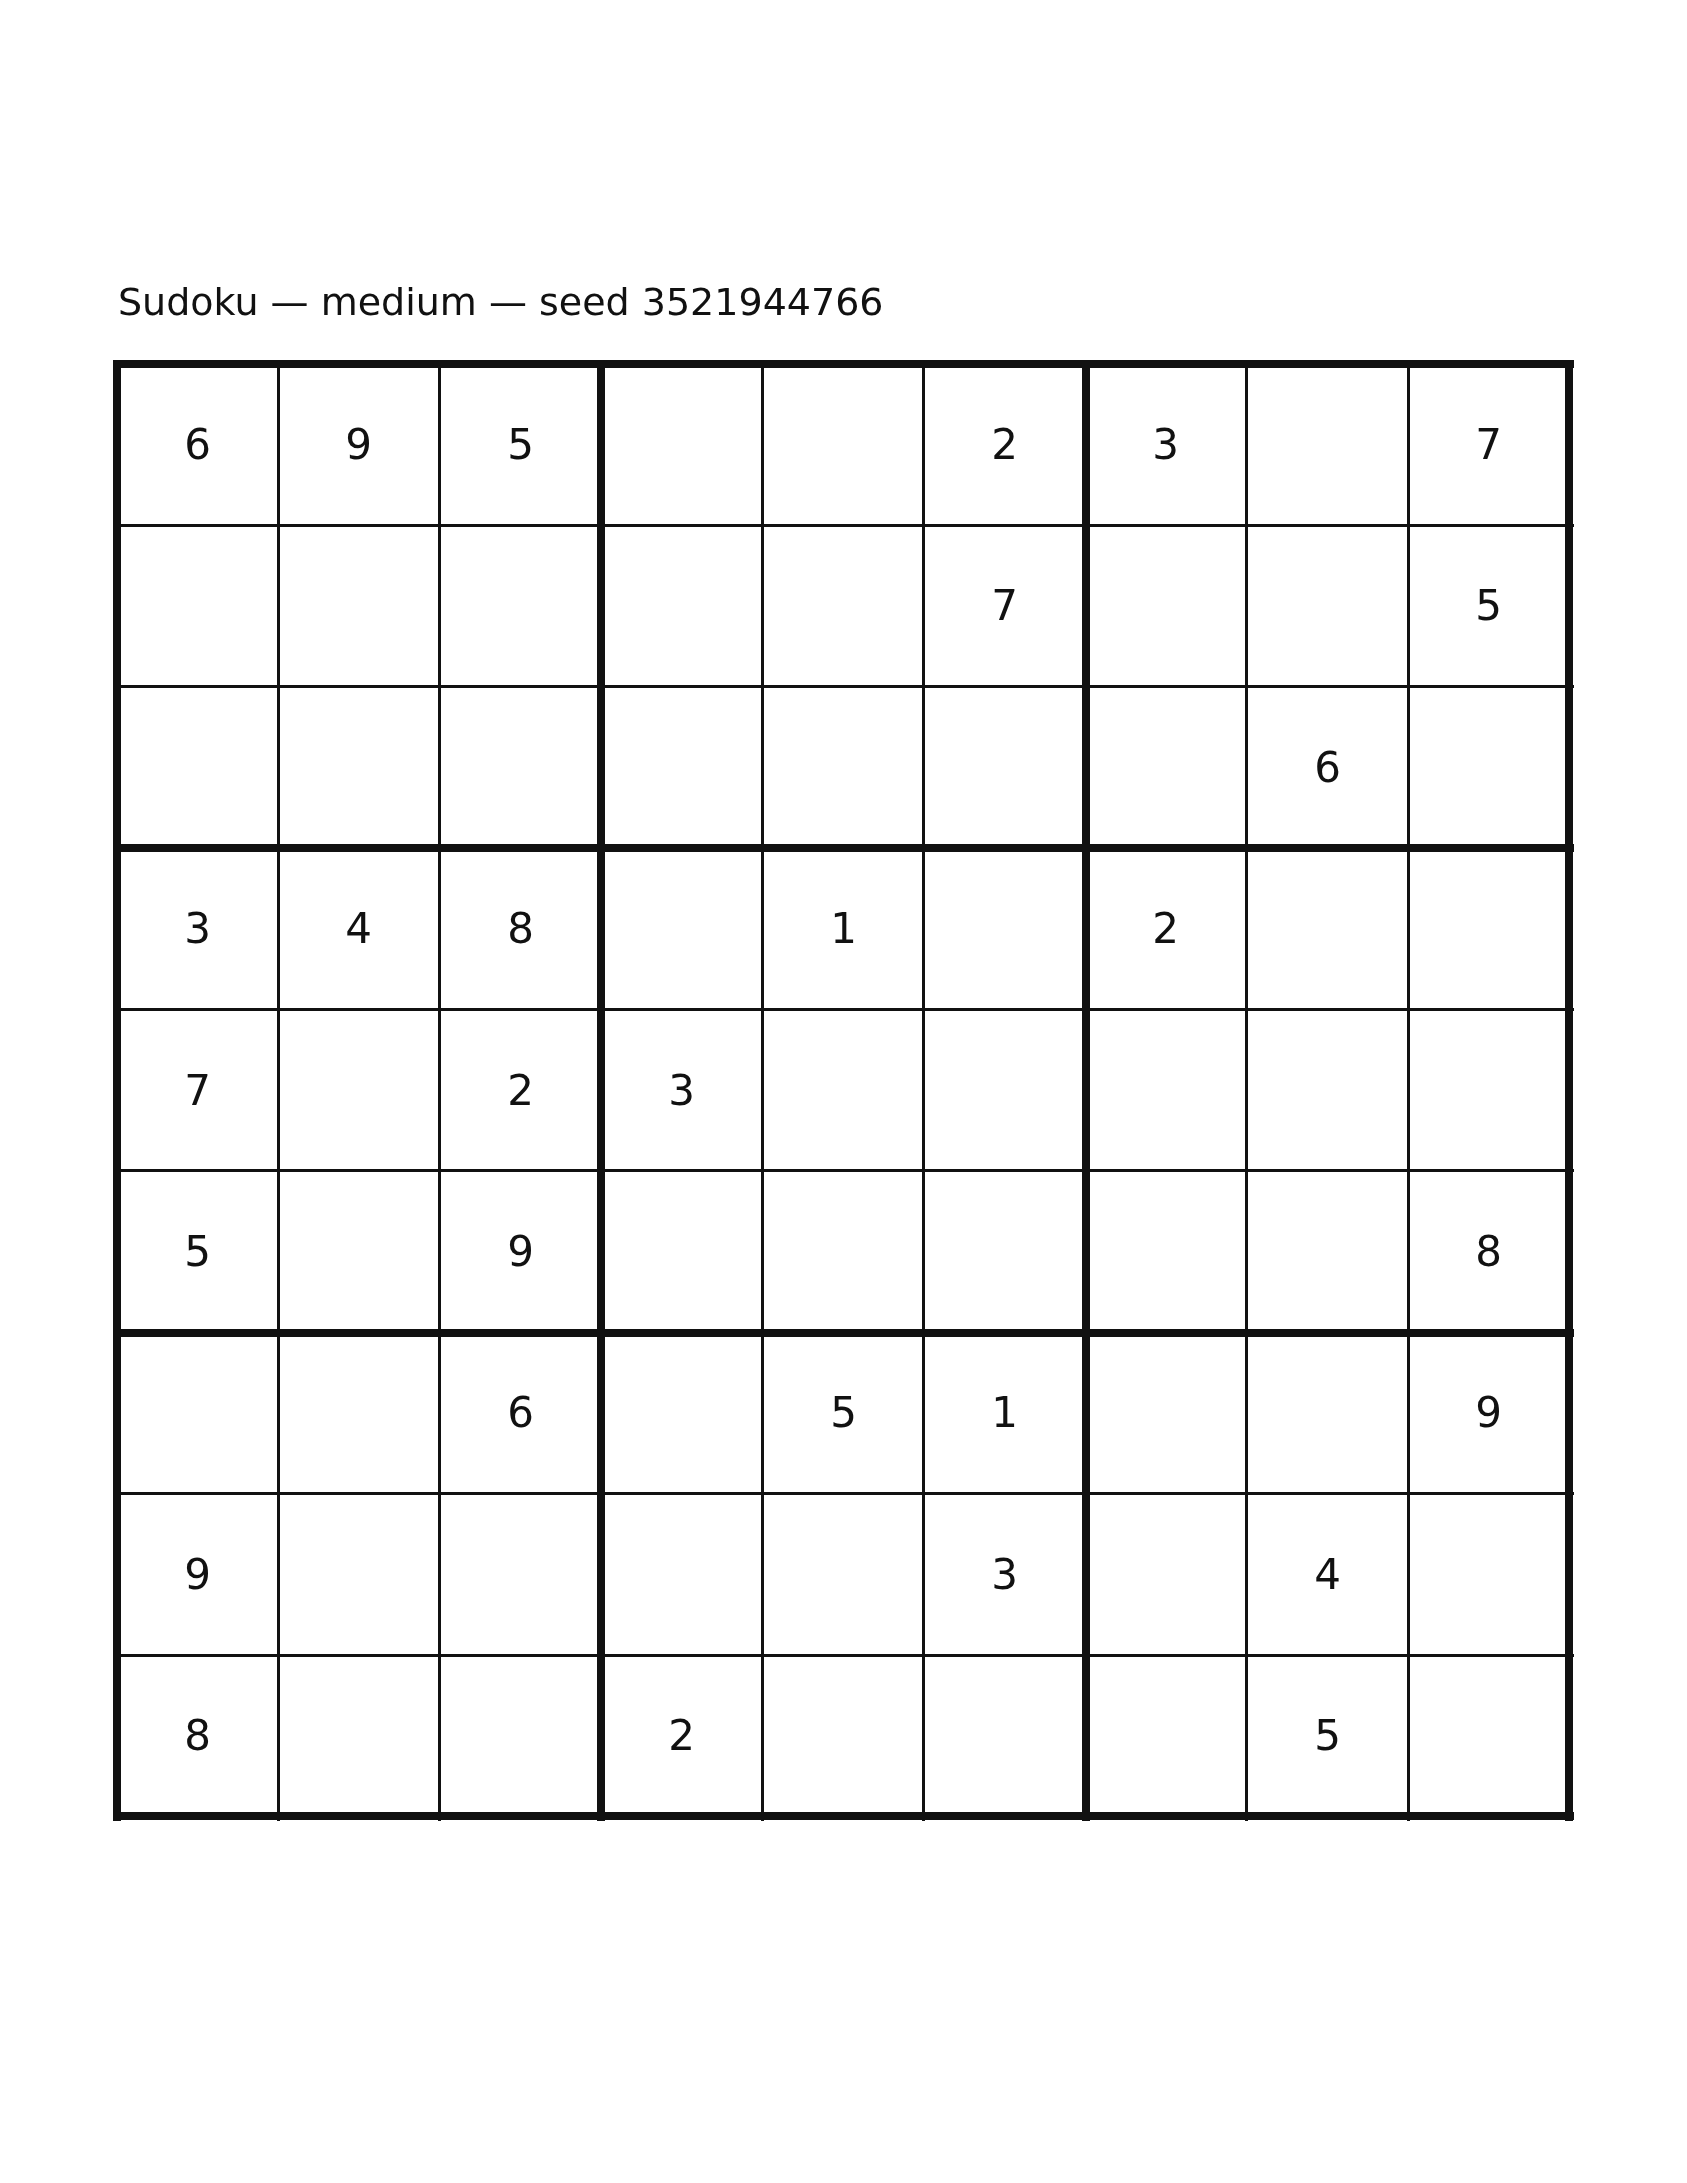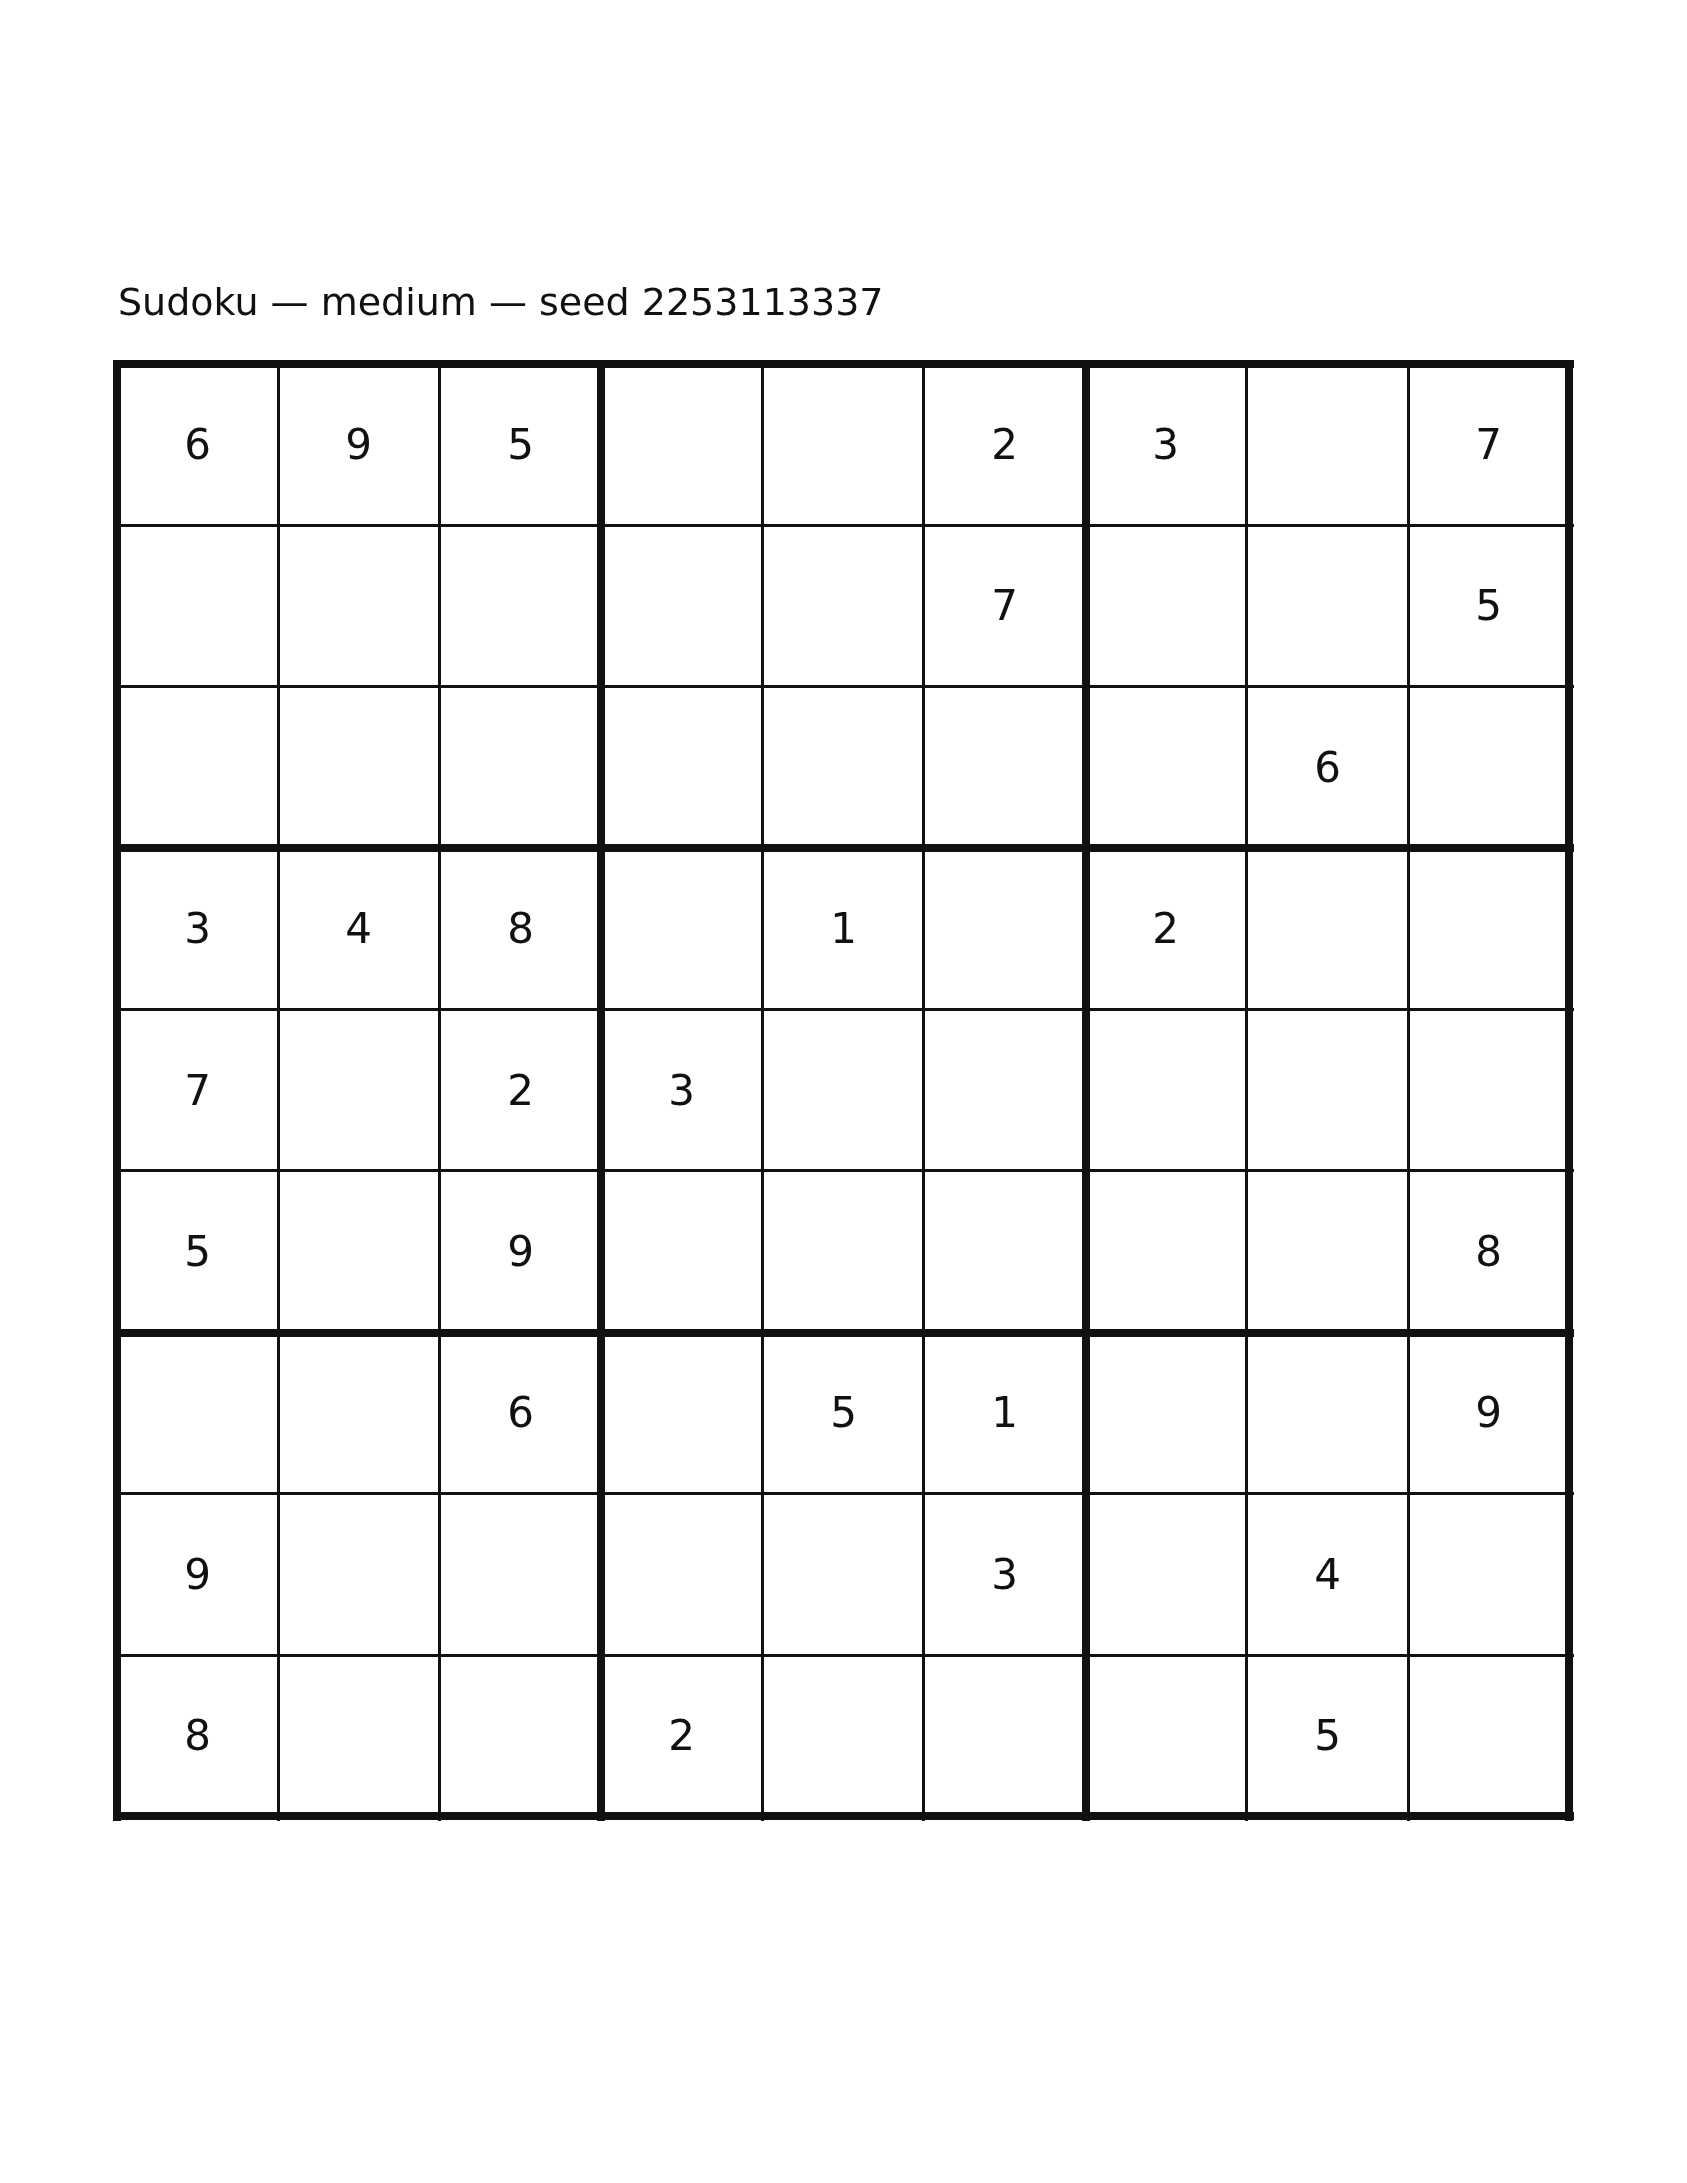--- a/index.html
+++ b/index.html
@@ -41,21 +41,21 @@
       box-sizing: border-box;
     }
     .line {
       position: absolute;
       background: #111111;
     }
   </style>
 </head>
 <body>
 
-<div class="title">Sudoku — medium — seed 2253113337</div>
+<div class="title">Sudoku — medium — seed 3521944766</div>
 
 <div class="board" id="board">
     <div class="cell" style="left: 0px; top: 0px; width: 161px; height: 161px;">6</div>
     <div class="cell" style="left: 161px; top: 0px; width: 161px; height: 161px;">9</div>
     <div class="cell" style="left: 323px; top: 0px; width: 161px; height: 161px;">5</div>
     <div class="cell" style="left: 484px; top: 0px; width: 161px; height: 161px;"></div>
     <div class="cell" style="left: 646px; top: 0px; width: 161px; height: 161px;"></div>
     <div class="cell" style="left: 807px; top: 0px; width: 161px; height: 161px;">2</div>
     <div class="cell" style="left: 968px; top: 0px; width: 161px; height: 161px;">3</div>
     <div class="cell" style="left: 1130px; top: 0px; width: 161px; height: 161px;"></div>

